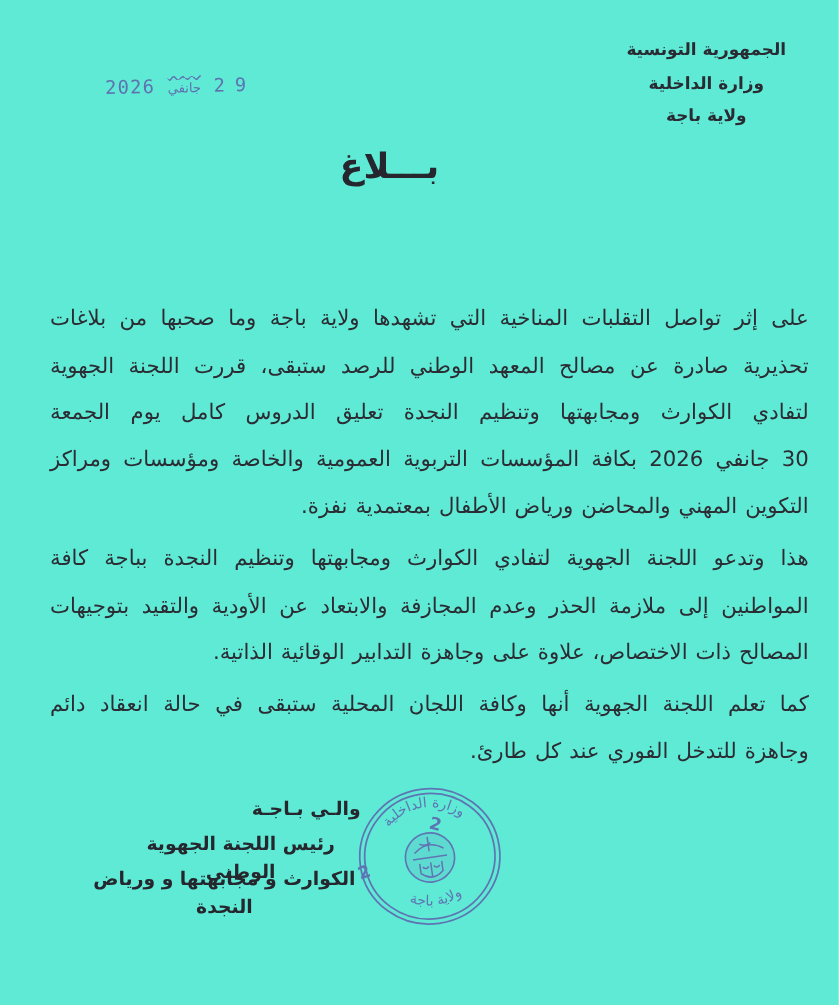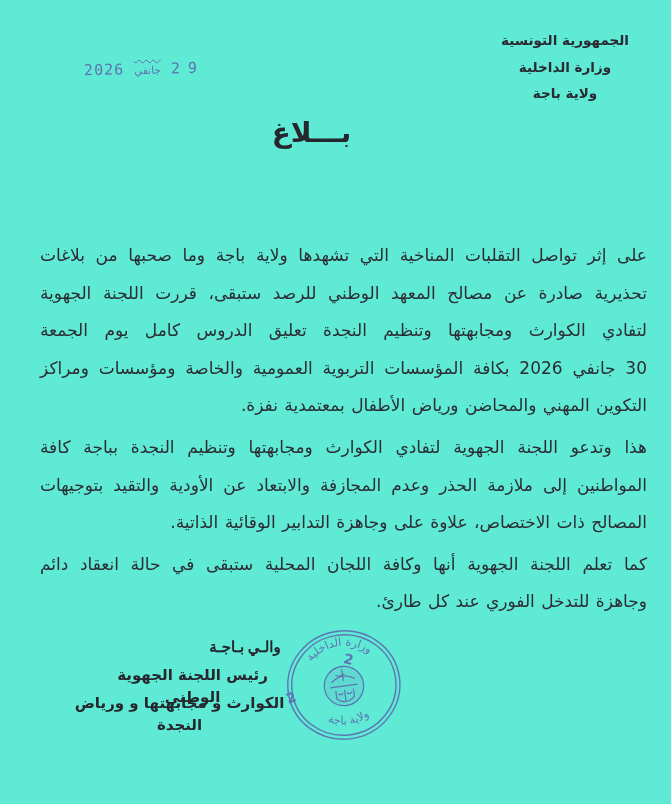--- a/index.html
+++ b/index.html
@@ -53,21 +53,21 @@
     word-spacing:1px; color:#2c2c34;
   }
   .line.end   { text-align-last:right; }
   .line.pstart{ margin-top:4px; }
 
   
   .sig {
     position:absolute; text-align:center; font-weight:bold;
     font-size:15px; color:#26262e; line-height:22px;
   }
-  .sig1 { left:185px; top:636px; width:120px;font-family:Liberation Serif, serif; }
+  .sig1 { left:185px; top:636px; width:120px; }
   .sig2 { left:90px;  top:664px; width:205px; }
   .sig3 { left:72px;  top:692px; width:215px; }
 
   
   .stamp {
     position:absolute; left:280px; top:625px;
     width:128px; height:122px;
     transform:rotate(-8deg);
     opacity:.88;
   }

